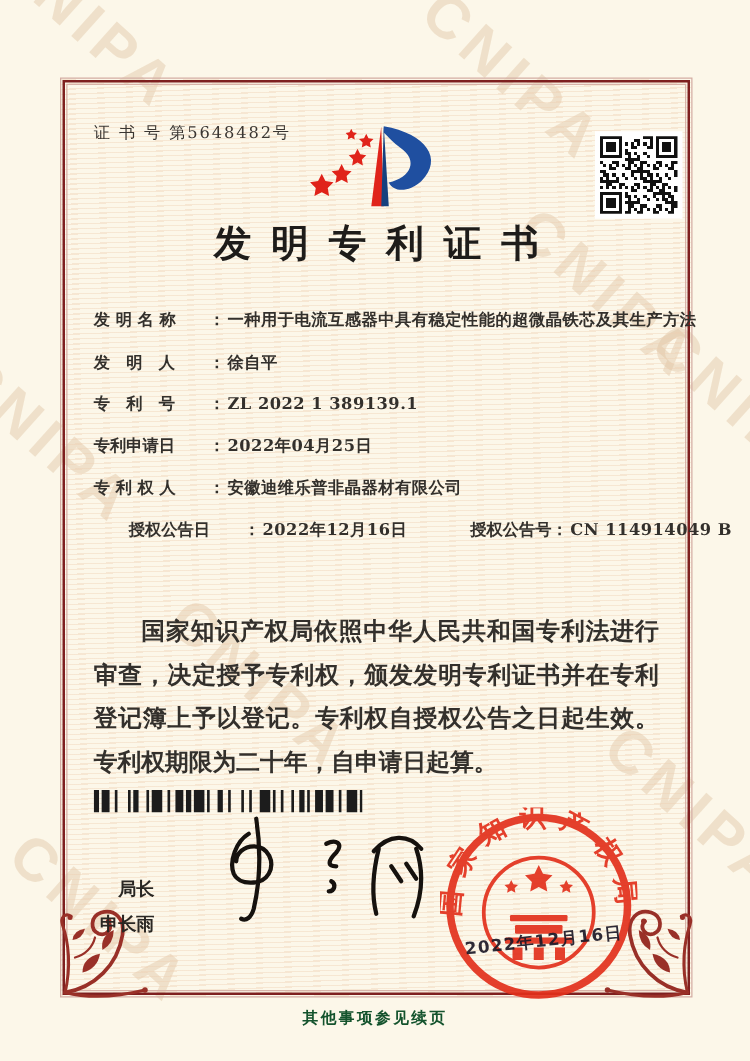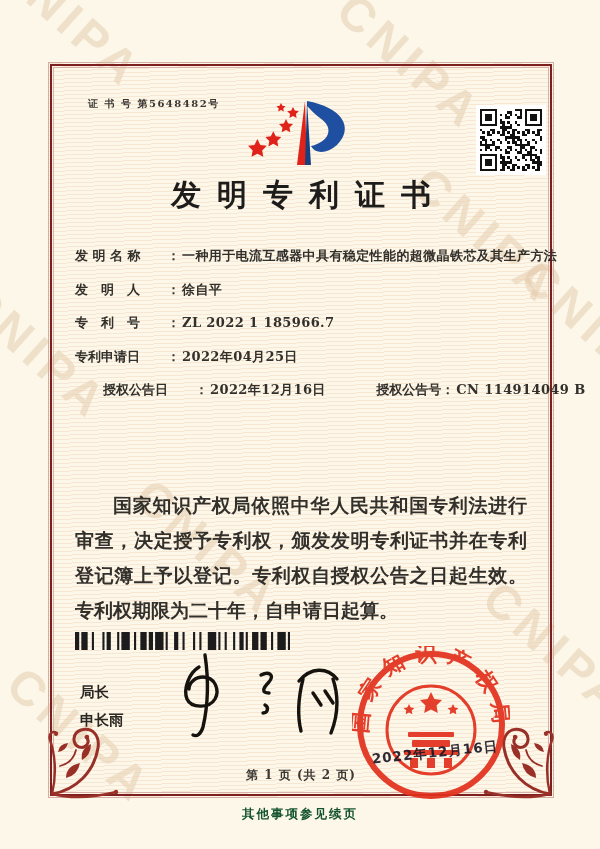--- a/index.html
+++ b/index.html
@@ -21,21 +21,21 @@
     position:absolute;left:48px;top:62px;width:504px;height:734px;z-index:2;
     border:1px solid #d4aea4;
     background:repeating-linear-gradient(178deg,
       rgba(238,206,176,0.40) 0px, rgba(238,206,176,0.40) 1px,
       rgba(255,255,255,0) 1px, rgba(255,255,255,0) 4px);
   }
   .frame-border2{position:absolute;inset:1px;border:2px solid #7e1f1f;pointer-events:none;}
   .frame-border3{position:absolute;inset:4px;border:1px solid #d8b2a8;pointer-events:none;}
   .content{position:absolute;inset:0;}
   
-  .cert-number{position:absolute;left:39px;top:34px;font-size:10px;font-weight:bold;letter-spacing:1.5px;color:#3a3632;}
+  .cert-number{position:absolute;left:26px;top:34px;font-size:13px;font-weight:normal;letter-spacing:1.5px;color:#3a3632;}
   .logo{position:absolute;left:192px;top:34px;width:120px;height:74px;}
   .qr-box{position:absolute;left:427px;top:42px;width:70px;height:70px;background:#ffffff;padding:4px;box-sizing:border-box;}
   .title{
     position:absolute;left:0;top:112px;width:100%;text-align:center;
     font-size:30px;font-weight:bold;letter-spacing:16px;text-indent:16px;color:#1e1c1a;font-family:Liberation Serif, serif;
   }
   
   .fields{position:absolute;left:26px;top:184px;right:20px;font-size:13px;font-weight:bold;color:#33302c;}
   .field-row{margin-bottom:15.5px;white-space:nowrap;}
   .flabel{display:inline-block;min-width:92px;}
@@ -44,22 +44,22 @@
   .grant-row{white-space:nowrap;margin-left:28px;}
   .grant-right{margin-left:46px;}
   
   .body-text{
     position:absolute;left:26px;top:425px;width:452px;
     font-size:19px;font-weight:bold;line-height:1.85;color:#33302c;text-align:justify;
   }
   .body-text p{margin:0;text-indent:2em;}
   
   .barcode{position:absolute;left:26px;top:569px;width:215px;height:18px;}
-  .officer{position:absolute;left:31px;top:616px;font-family:"DejaVu Sans","Liberation Sans",sans-serif;
-    font-size:14.5px;font-weight:bold;color:#2a2723;line-height:1.9;}
+  .officer{position:absolute;left:31px;top:636px;font-family:"DejaVu Sans","Liberation Sans",sans-serif;
+    font-size:14.5px;font-weight:bold;color:#2a2723;line-height:1.9;text-align:right;}
   .signature{position:absolute;left:116px;top:586px;width:178px;height:96px;}
   .seal{position:absolute;left:303px;top:583px;width:158px;height:158px;}
   .seal-date{
     position:absolute;left:308px;top:681px;width:156px;text-align:center;
     font-size:13.5px;font-weight:bold;letter-spacing:1px;color:rgba(28,24,38,0.92);
     transform:rotate(-6deg);font-family:"DejaVu Sans","Liberation Sans",sans-serif;
   }
   .page-info{position:absolute;left:0;bottom:13px;width:100%;text-align:center;font-size:12px;font-weight:bold;color:#3a3632;letter-spacing:1px;}
   .footer-note{position:absolute;left:0;top:806px;width:100%;text-align:center;z-index:2;
     font-size:12.5px;font-weight:bold;color:#14532d;letter-spacing:2px;}
@@ -434,24 +434,27 @@
       <div class="title">发明专利证书</div>
 
       <div class="fields">
         <div class="field-row">
           <span class="flabel">发 明 名 称</span><span class="fcolon">：</span><span class="fvalue">一种用于电流互感器中具有稳定性能的超微晶铁芯及其生产方法</span>
         </div>
         <div class="field-row">
           <span class="flabel">发　明　人</span><span class="fcolon">：</span><span class="fvalue">徐自平</span>
         </div>
         <div class="field-row">
-          <span class="flabel">专　利　号</span><span class="fcolon">：</span><span class="fvalue">ZL 2022 1 185966.7</span>
+          <span class="flabel">专　利　号</span><span class="fcolon">：</span><span class="fvalue">ZL 2022 1 389139.1</span>
         </div>
         <div class="field-row">
           <span class="flabel">专利申请日</span><span class="fcolon">：</span><span class="fvalue">2022年04月25日</span>
+        </div>
+        <div class="field-row">
+          <span class="flabel">专 利 权 人</span><span class="fcolon">：</span><span class="fvalue">安徽迪维乐普非晶器材有限公司</span>
         </div>
         <div class="field-row grant-row">
           <span>
             <span class="flabel">授权公告日</span><span class="fcolon">：</span><span class="fvalue">2022年12月16日</span>
           </span>
           <span class="grant-right">
             <span>授权公告号</span><span class="fcolon">：</span><span class="fvalue">CN 114914049 B</span>
           </span>
         </div>
       </div>
@@ -525,18 +528,17 @@
             <rect x="60" y="94" width="38" height="7" rx="1"></rect>
             <rect x="52" y="104" width="54" height="5" rx="1"></rect>
             <rect x="58" y="112" width="8" height="10"></rect>
             <rect x="75" y="112" width="8" height="10"></rect>
             <rect x="92" y="112" width="8" height="10"></rect>
           </g>
         </g>
       </svg>
       <div class="seal-date">2022年12月16日</div>
 
-      <div class="page-info">第 1 页 (共 2 页)</div>
     </div>
   </div>
 
   <div class="footer-note">其他事项参见续页</div>
 </div>
 
 </body></html>

